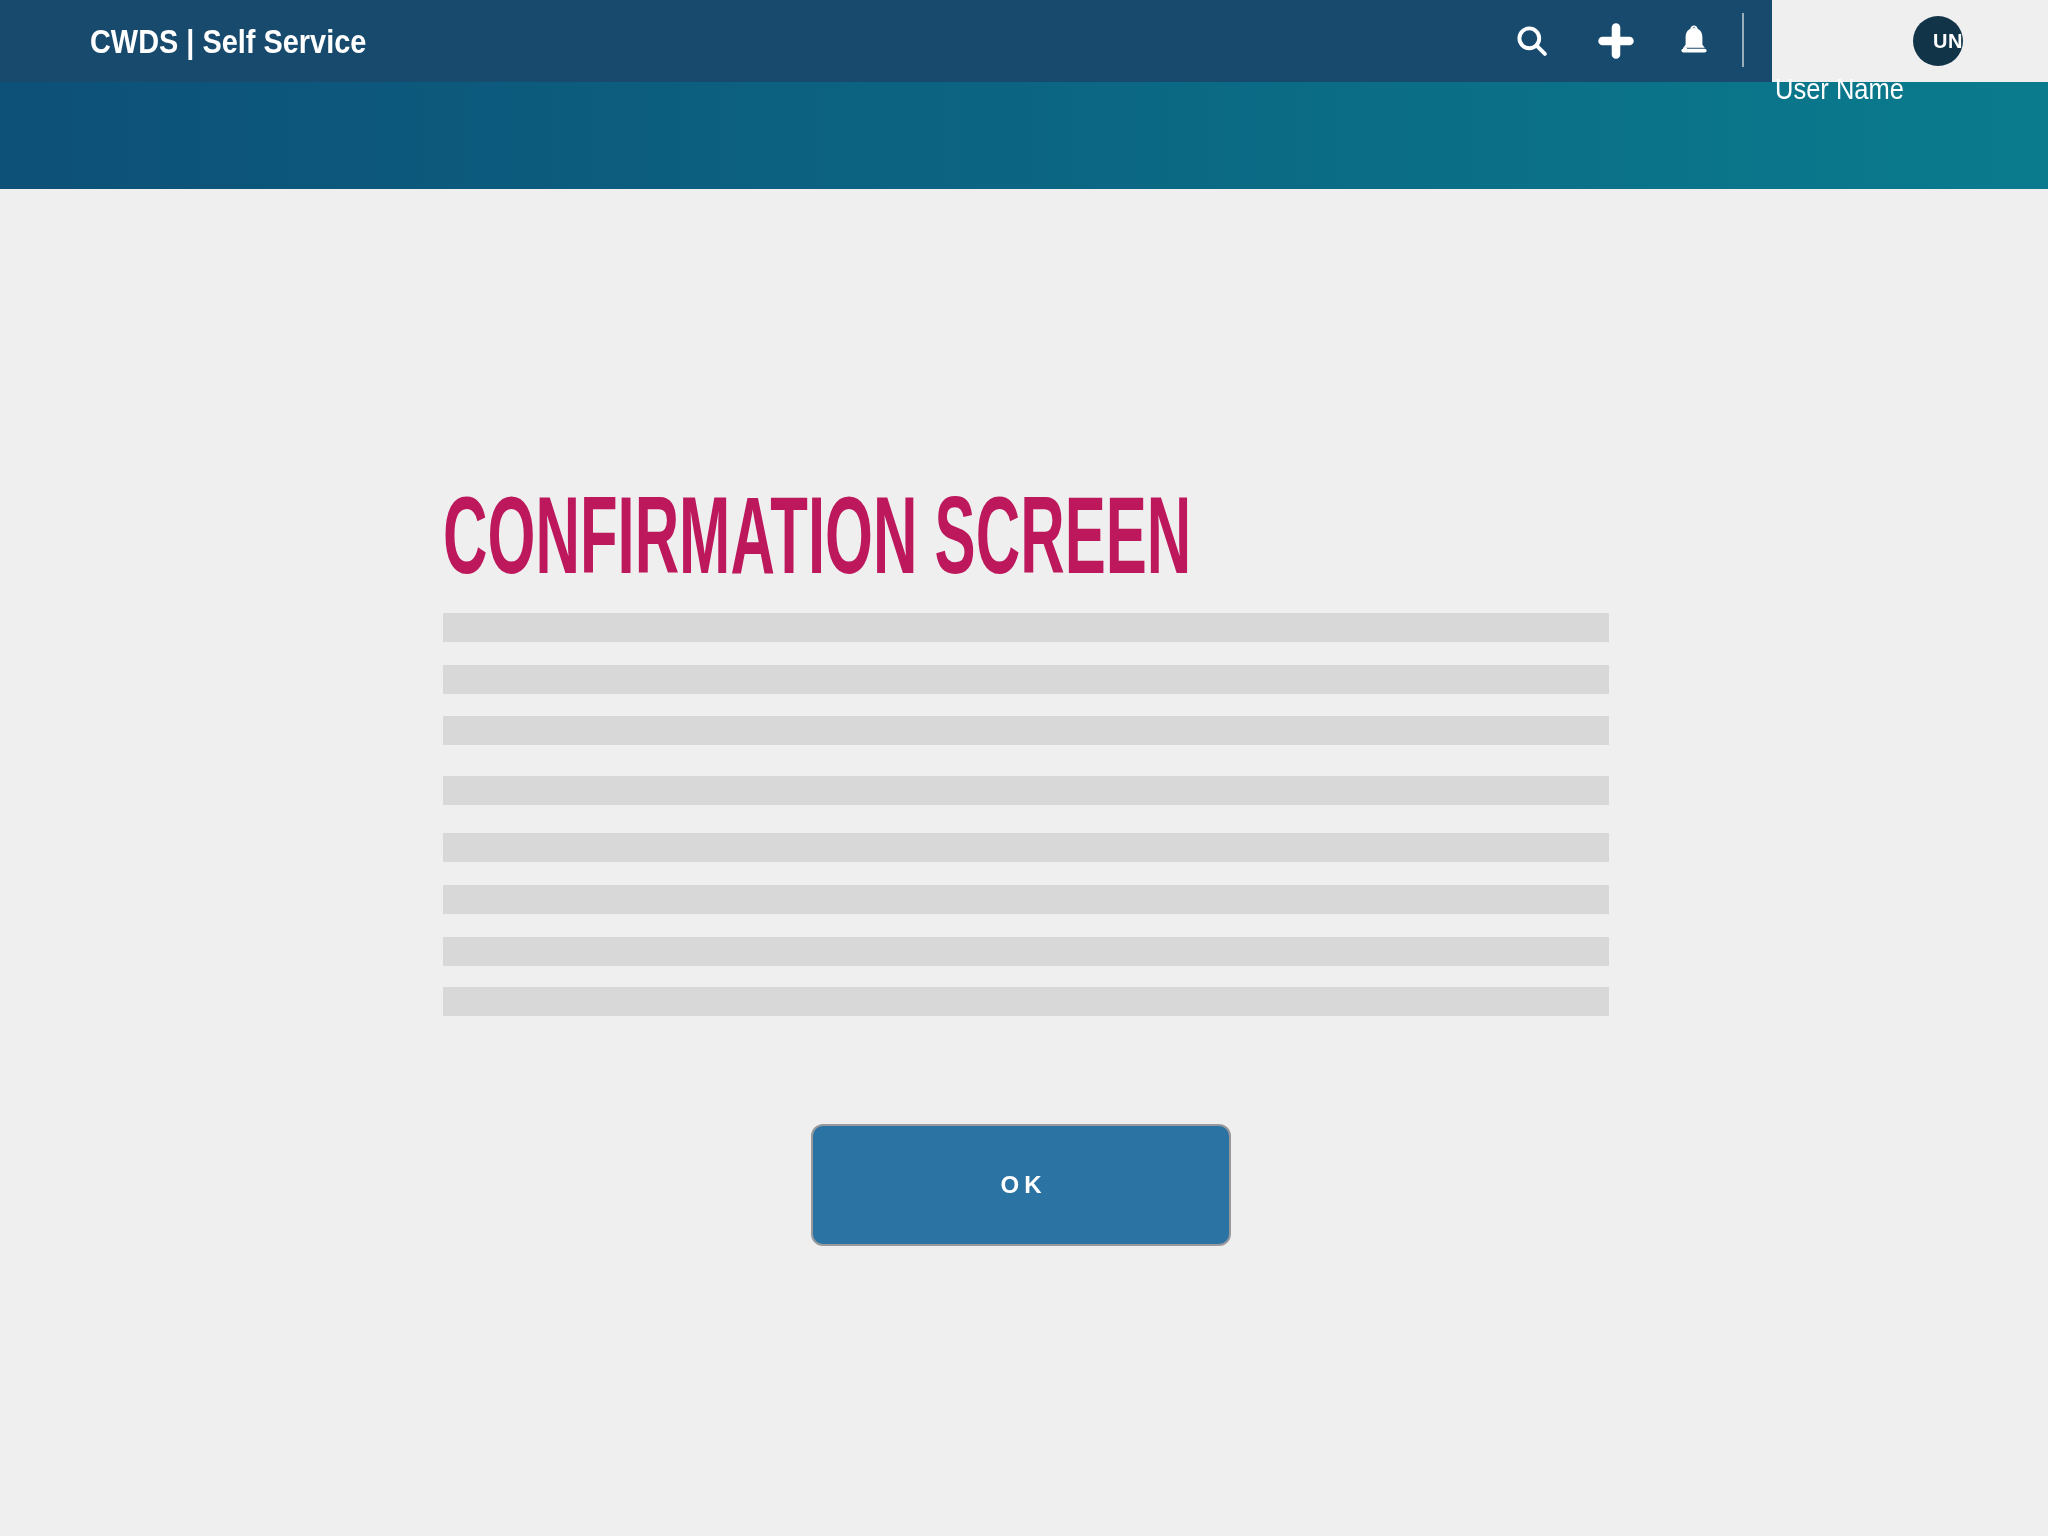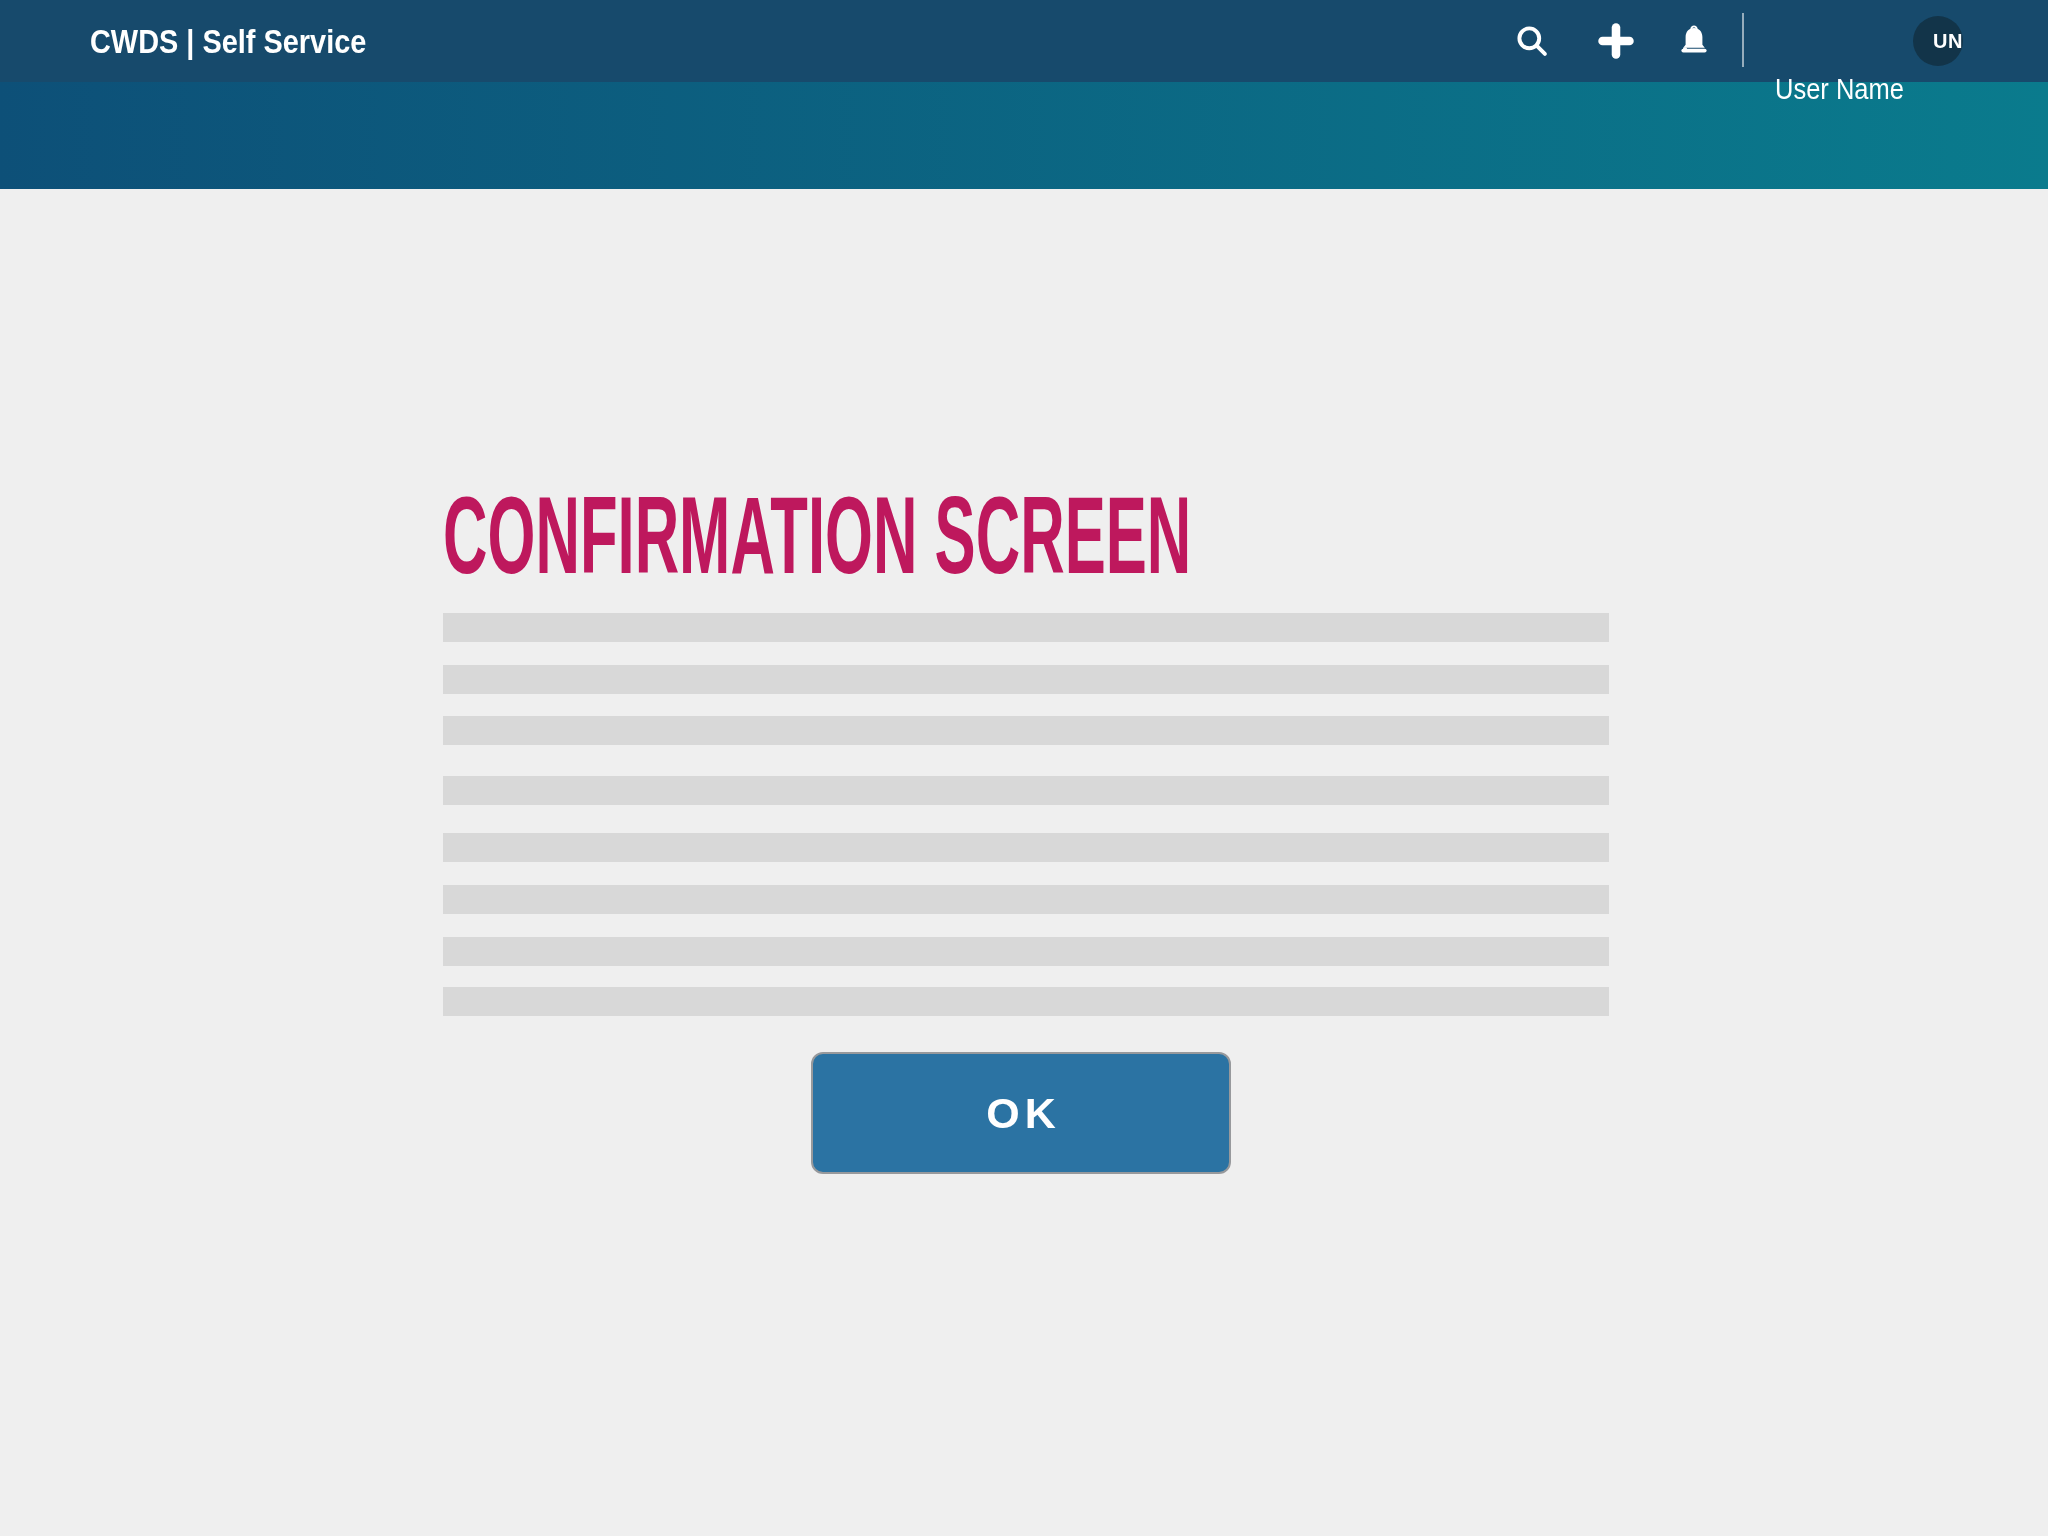--- a/index.html
+++ b/index.html
@@ -11,21 +11,21 @@
     width: 2048px;
     height: 1536px;
     background: #EFEFEF;
     overflow: hidden;
   }
 
   
   .navbar {
     position: absolute;
     top: 0; left: 0;
-    width: 2048px; height: 82px;
+    width: 1772px; height: 82px;
     background: #174A6C;
     z-index: 3;
   }
   .brand {
     position: absolute;
     left: 90px; top: 0; height: 82px;
     display: flex; align-items: center;
     color: #FFFFFF;
     font-size: 34px;
     font-weight: bold;
@@ -102,28 +102,28 @@
   .skeleton-bar:nth-child(2) { top: 665px; }
   .skeleton-bar:nth-child(3) { top: 716px; }
   .skeleton-bar:nth-child(4) { top: 776px; }
   .skeleton-bar:nth-child(5) { top: 833px; }
   .skeleton-bar:nth-child(6) { top: 885px; }
   .skeleton-bar:nth-child(7) { top: 937px; }
   .skeleton-bar:nth-child(8) { top: 987px; }
 
   .ok-button {
     position: absolute;
-    left: 811px; top: 1052px;
+    left: 811px; top: 1124px;
     width: 420px; height: 122px;
     background: #2B73A3;
     border: 2px solid #97999C;
     border-radius: 12px;
     color: #FFFFFF;
     font-family: "Liberation Sans", "DejaVu Sans", sans-serif;
-    font-size: 43px;
+    font-size: 24px;
     font-weight: bold;
     letter-spacing: 5px;
     text-indent: 5px;
     cursor: pointer;
   }
 </style>
 </head>
 <body>
 
 <div class="screen">

